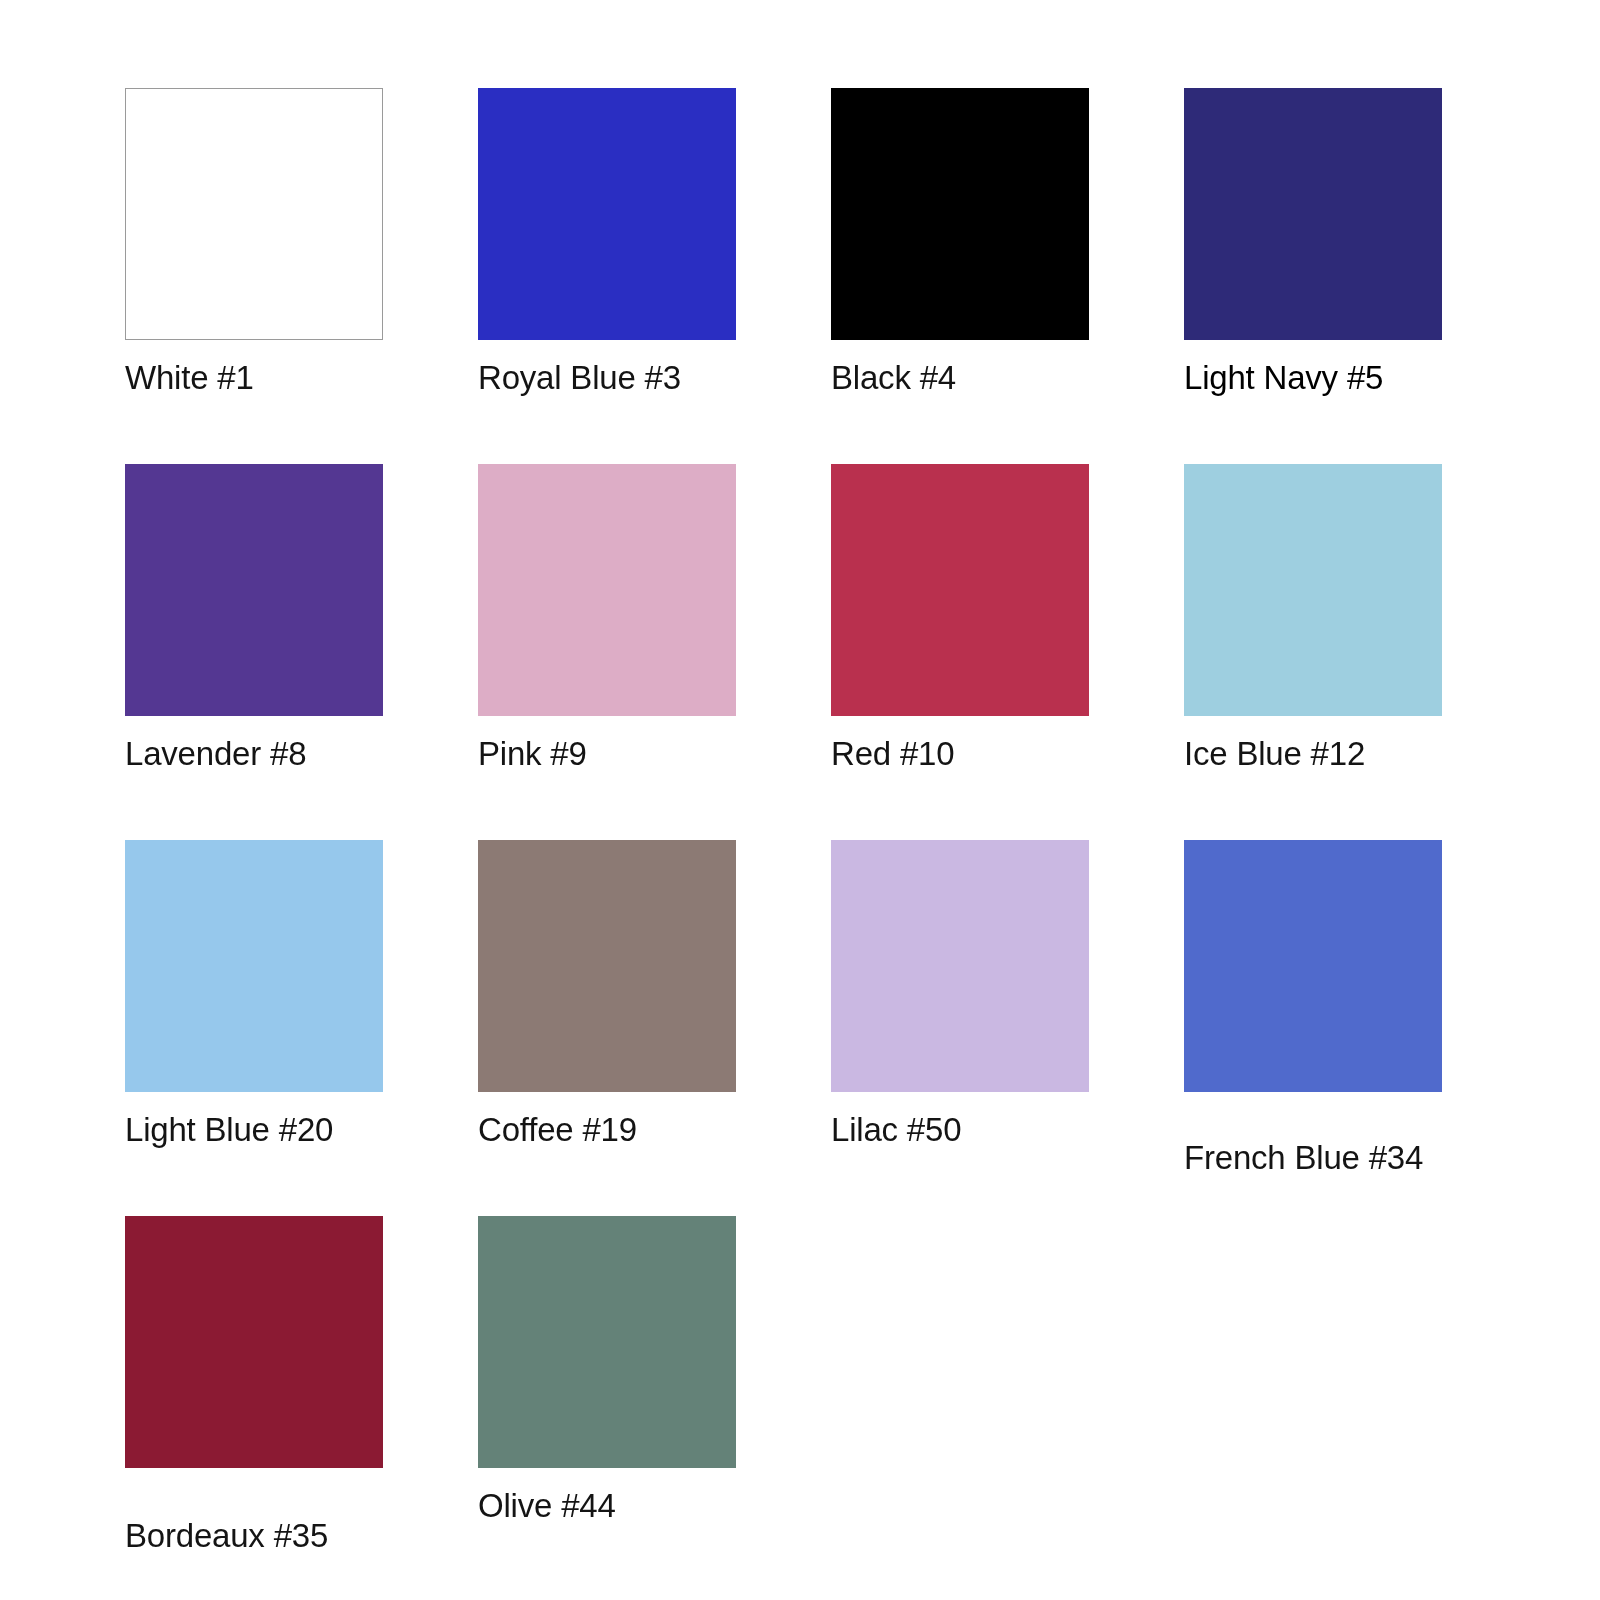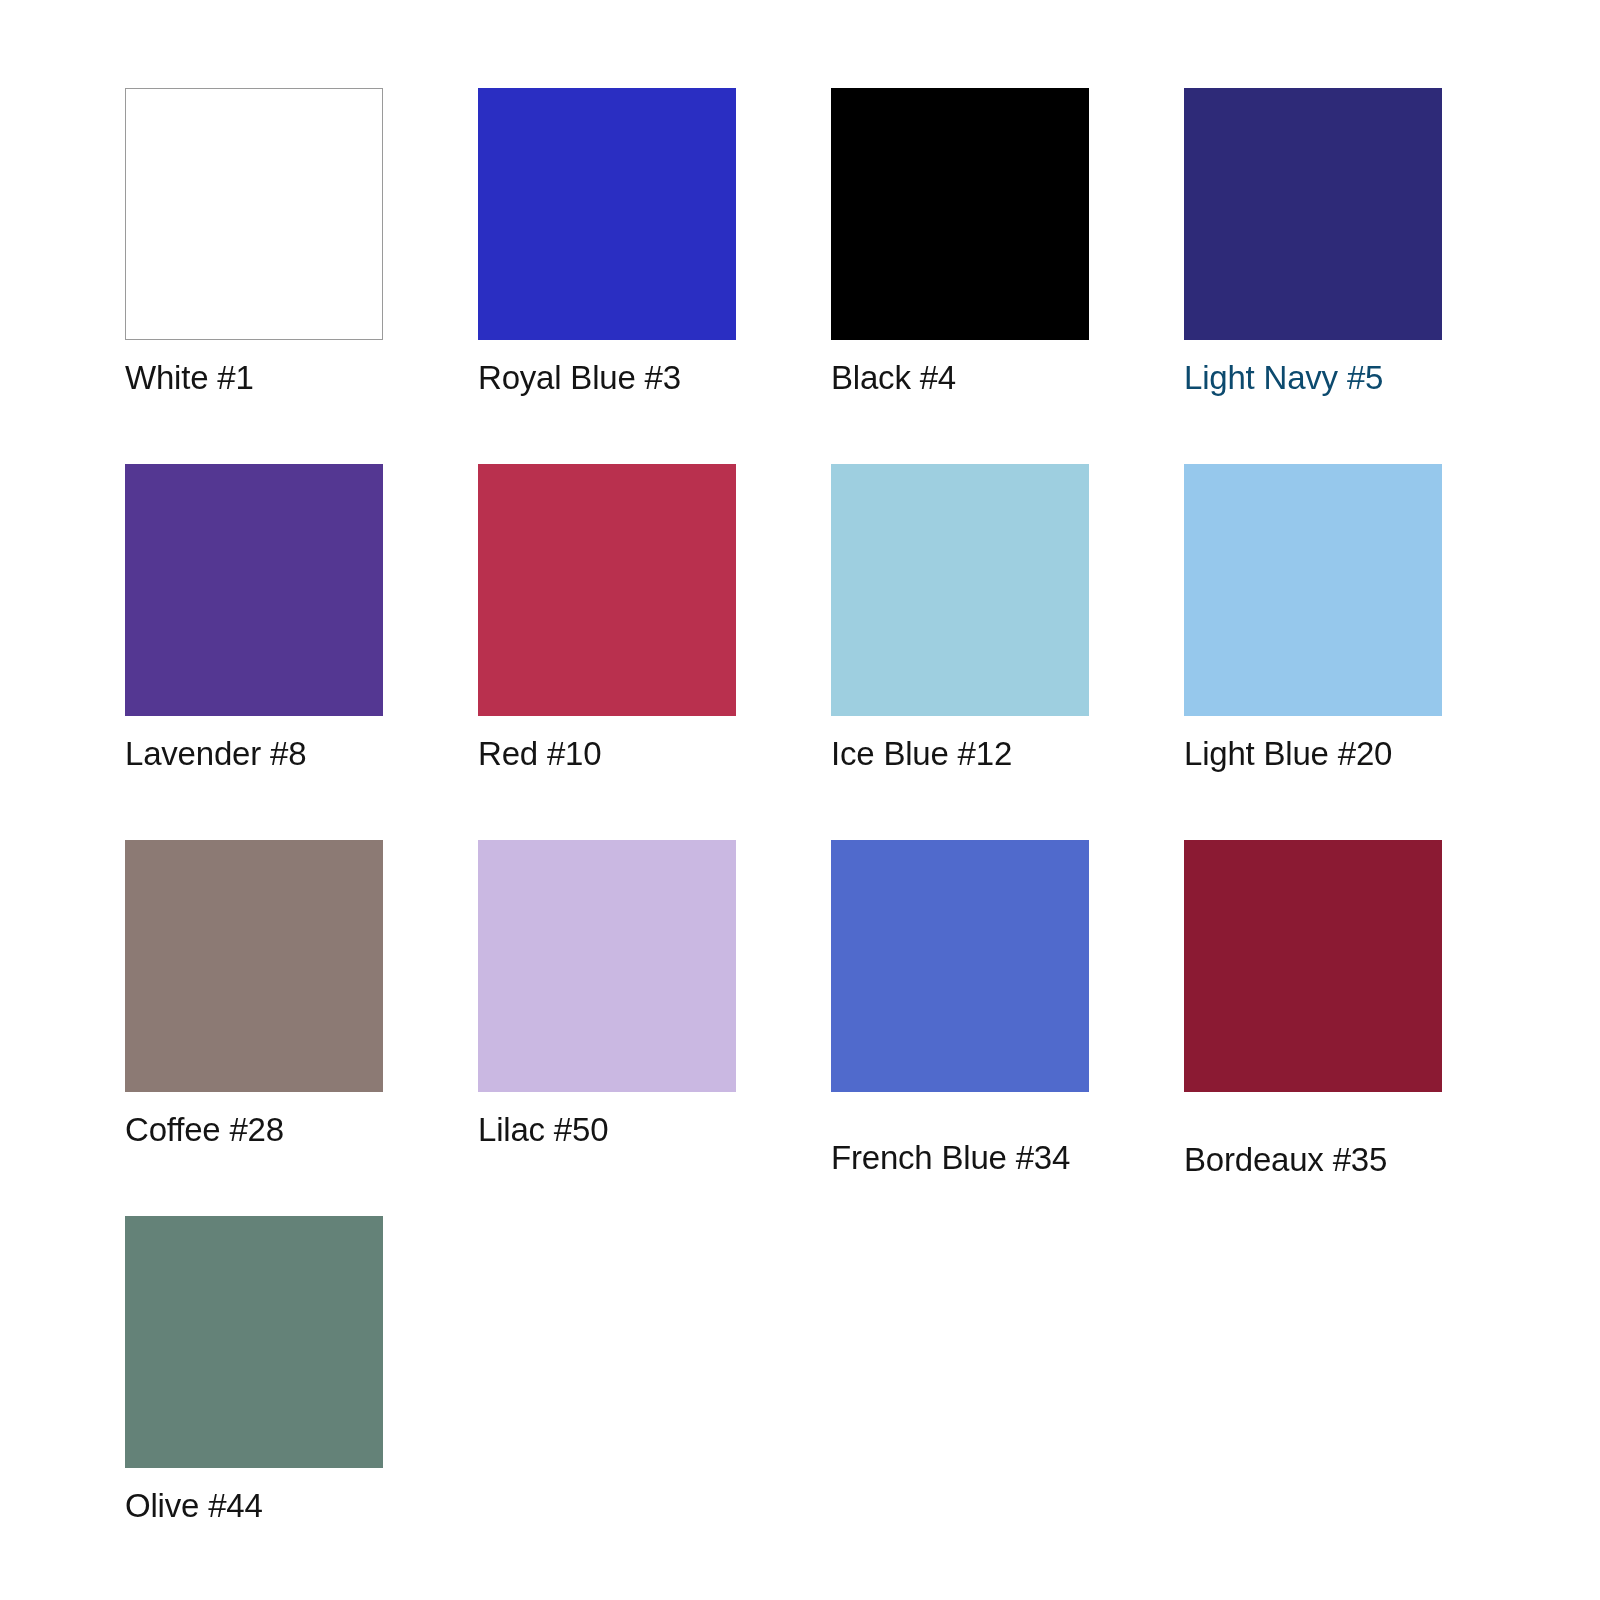--- a/index.html
+++ b/index.html
@@ -69,41 +69,45 @@
     <div class="swatch-cell">
       <div class="swatch-chip" style="background: rgb(42, 46, 194);"></div>
       <div class="swatch-label" style="color: rgb(20, 20, 20);">Royal Blue #3</div>
     </div>
     <div class="swatch-cell">
       <div class="swatch-chip" style="background: rgb(0, 0, 0);"></div>
       <div class="swatch-label" style="color: rgb(20, 20, 20);">Black #4</div>
     </div>
     <div class="swatch-cell">
       <div class="swatch-chip" style="background: rgb(46, 42, 120);"></div>
-      <div class="swatch-label" style="color: #0c4a6e;">Light Navy #5</div>
+      <div class="swatch-label" style="color: #000000;">Light Navy #5</div>
     </div>
     <div class="swatch-cell">
       <div class="swatch-chip" style="background: rgb(84, 55, 146);"></div>
       <div class="swatch-label" style="color: rgb(20, 20, 20);">Lavender #8</div>
+    </div>
+    <div class="swatch-cell">
+      <div class="swatch-chip" style="background: rgb(221, 173, 198);"></div>
+      <div class="swatch-label" style="color: rgb(20, 20, 20);">Pink #9</div>
     </div>
     <div class="swatch-cell">
       <div class="swatch-chip" style="background: rgb(185, 48, 78);"></div>
       <div class="swatch-label" style="color: rgb(20, 20, 20); text-align: center;">Red #10</div>
     </div>
     <div class="swatch-cell">
       <div class="swatch-chip" style="background: rgb(158, 207, 224);"></div>
       <div class="swatch-label" style="color: rgb(20, 20, 20);">Ice Blue #12</div>
     </div>
     <div class="swatch-cell">
       <div class="swatch-chip" style="background: rgb(150, 200, 236);"></div>
       <div class="swatch-label" style="color: rgb(20, 20, 20);">Light Blue #20</div>
     </div>
     <div class="swatch-cell">
       <div class="swatch-chip" style="background: rgb(140, 122, 116);"></div>
-      <div class="swatch-label" style="color: rgb(20, 20, 20);">Coffee #28</div>
+      <div class="swatch-label" style="color: rgb(20, 20, 20);">Coffee #19</div>
     </div>
     <div class="swatch-cell">
       <div class="swatch-chip" style="background: rgb(202, 184, 226);"></div>
       <div class="swatch-label" style="color: rgb(20, 20, 20);">Lilac #50</div>
     </div>
     <div class="swatch-cell">
       <div class="swatch-chip" style="background: rgb(80, 106, 204);"></div>
       <div class="swatch-label" style="color: rgb(20, 20, 20); margin-top: 46px;">French Blue #34</div>
     </div>
     <div class="swatch-cell">

